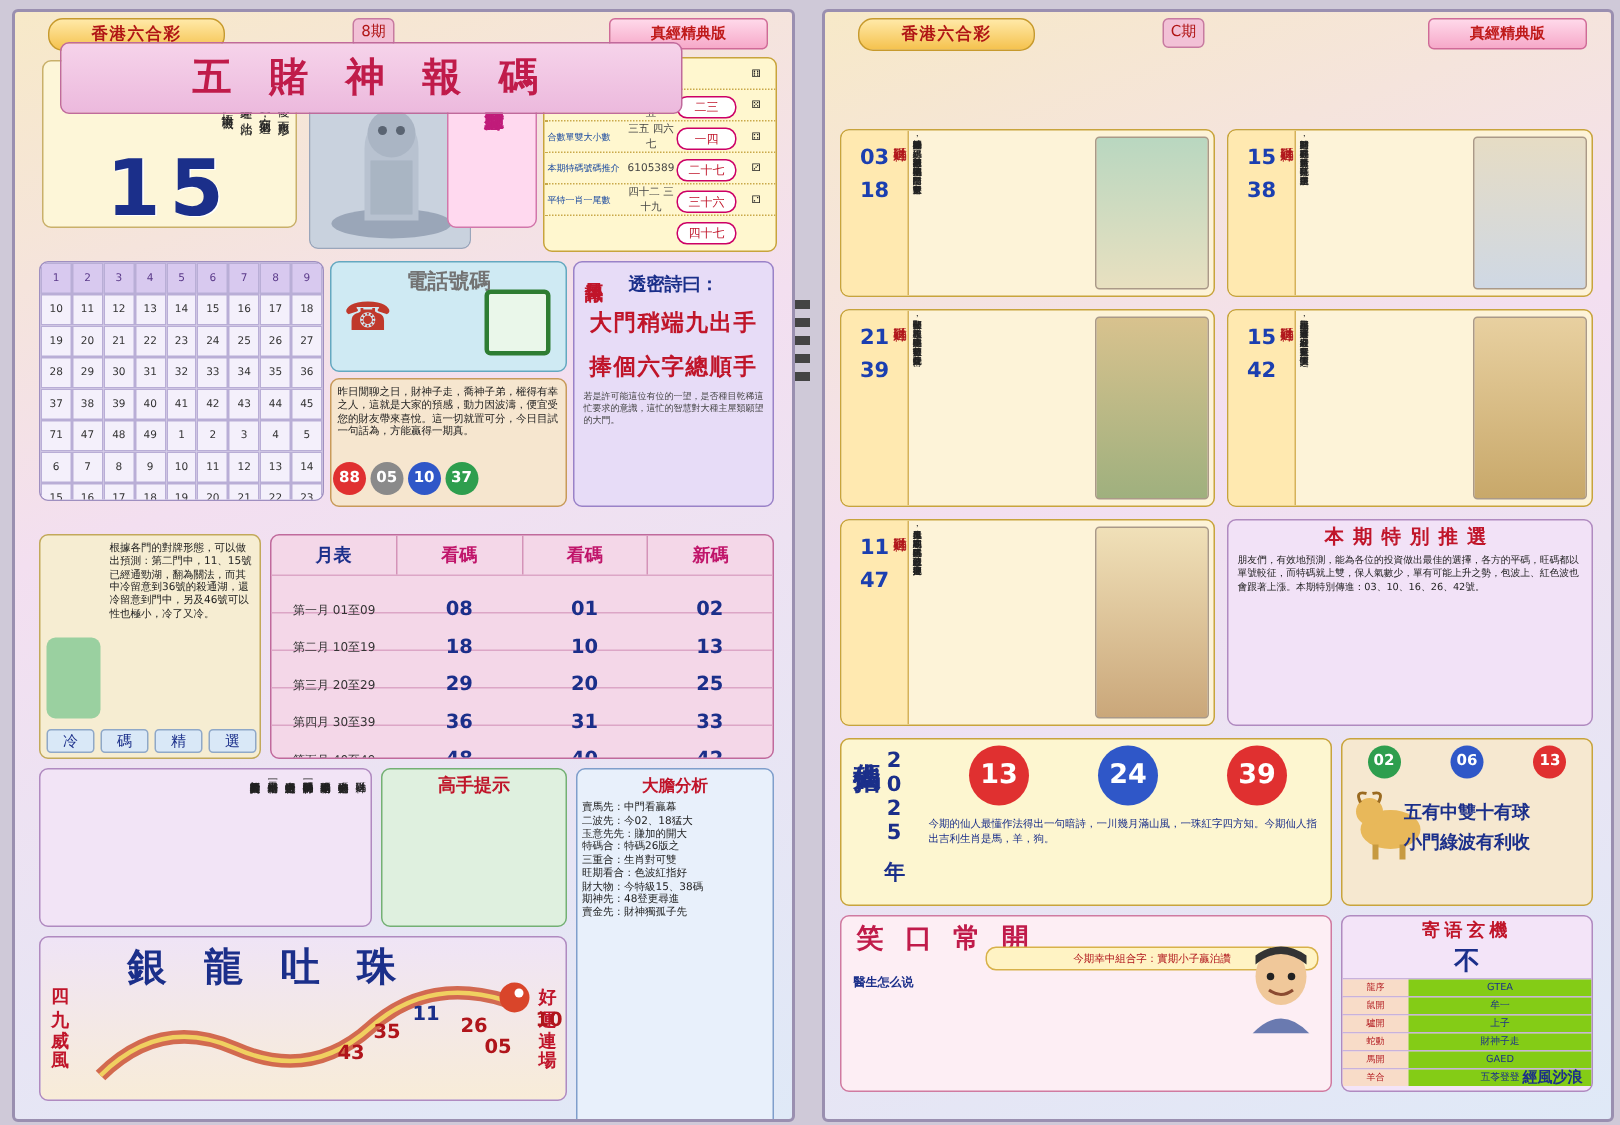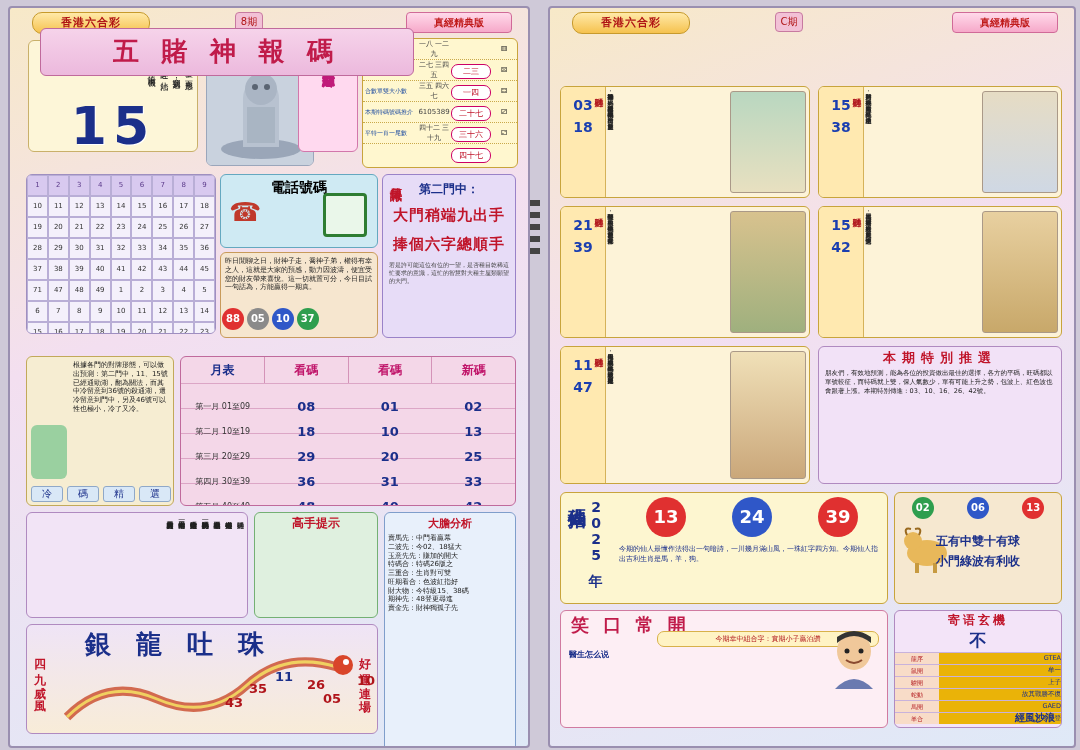--- a/index.html
+++ b/index.html
@@ -60,21 +60,21 @@
   #l-tbl .pill{display:inline-block;min-width:32px;padding:1px 3px;border-radius:7px;background:#fff;border:1px solid #c06;color:#c0152a;font-size:8px;margin-top:44px;}
   #l-tbl .c4{flex:1;text-align:center;font-size:7px;}
 
   
   #l-grid{left:16px;top:166px;width:190px;height:160px;background:#e9e2f5;border-color:#9f8fc0;}
   #l-grid .gr{display:flex;}
   #l-grid .cell{width:19px;height:19px;border:0.5px solid #b9aed6;font-size:7px;line-height:19px;text-align:center;color:#333;background:#f4f0fb;}
   #l-grid .hd{background:#d8c9ef;color:#5b3a8a;}
 
   #l-phone{left:210px;top:166px;width:158px;height:74px;background:#cfeaf3;border-color:#64a8c0;}
-  #l-phone .title{color:#000000;font-size:14px;font-weight:bold;text-align:center;margin-top:4px;}
+  #l-phone .title{color:#737373;font-size:14px;font-weight:bold;text-align:center;margin-top:4px;}
   #l-phone .ico{position:absolute;left:8px;top:22px;font-size:26px;color:#c0392b;}
   #l-phone .sq{position:absolute;right:10px;top:18px;width:38px;height:38px;border:3px solid #2e7d32;border-radius:4px;background:#eaf7ea;}
 
   #l-mid-note{left:210px;top:244px;width:158px;height:86px;background:#f6e6cf;border-color:#c89a5a;padding:4px;}
 
   #l-poem{left:372px;top:166px;width:134px;height:164px;background:#e7dcf7;border-color:#9a82c8;}
   #l-poem .lab{position:absolute;left:4px;top:4px;writing-mode:vertical-rl;text-orientation:upright;color:#c0152a;font-size:12px;font-weight:bold;}
   #l-poem .ttl{text-align:center;color:#1b2f8a;font-size:12px;font-weight:bold;margin-top:6px;}
   #l-poem .ln{text-align:center;color:#c0152a;font-size:15px;font-weight:bold;line-height:1.5;margin-top:6px;letter-spacing:1px;}
   #l-poem .small{margin:6px 6px 0;font-size:6px;color:#444;line-height:1.3;}
@@ -111,21 +111,21 @@
 
   #l-analysis{left:374px;top:504px;width:132px;height:250px;background:#e8f0fb;border-color:#7f9ecb;padding:3px;}
   #l-analysis .t{text-align:center;color:#c0152a;font-size:11px;font-weight:bold;}
 
   #l-dragon{left:16px;top:616px;width:352px;height:110px;background:linear-gradient(#efe4f6,#f8ecd8);border-color:#b08ac0;}
   #l-dragon .side{position:absolute;writing-mode:vertical-rl;text-orientation:upright;color:#c0152a;font-size:12px;font-weight:bold;}
   #l-dragon .ttl{position:absolute;left:58px;top:2px;font-size:26px;font-weight:bold;color:#1b2f8a;letter-spacing:8px;}
   #l-dragon .nums span{position:absolute;font-size:13px;font-weight:bold;}
 
   
-  #r-title{left:40px;top:28px;width:374px;height:48px;background:linear-gradient(#f6d3ea,#ecb9dd);border-color:#c06a9c;font-family:Liberation Serif, serif;}
+  #r-title{left:40px;top:28px;width:415px;height:48px;background:linear-gradient(#f6d3ea,#ecb9dd);border-color:#c06a9c;}
   #r-title .t{text-align:center;font-size:26px;font-weight:bold;color:#c01b4a;letter-spacing:8px;line-height:46px;}
 
   .god-card{background:#fdf3d8;border-color:#c8a43c;}
   .god-left{position:absolute;left:0;top:0;width:44px;height:100%;background:#ffe9b0;border-right:1px solid #d5b25a;}
   .god-left .lbl{writing-mode:vertical-rl;text-orientation:upright;font-size:9px;color:#b0151b;margin:4px auto 0;display:block;text-align:center;width:100%;}
   .god-left .num{text-align:center;color:#1b3fb0;font-size:14px;font-weight:bold;margin-top:6px;}
   .god-txt{position:absolute;left:46px;top:2px;right:82px;bottom:2px;}
   .god-txt .c{writing-mode:vertical-rl;text-orientation:upright;font-size:6px;line-height:1.25;}
   .god-img{position:absolute;right:3px;top:4px;width:74px;bottom:4px;border:1px solid #a98;border-radius:3px;}
 
@@ -157,21 +157,21 @@
   #r-joke .bar{position:absolute;left:96px;top:20px;right:8px;height:14px;background:#fff3c4;border:1px solid #d8b14a;border-radius:7px;font-size:7px;color:#b0151b;text-align:center;line-height:14px;}
   #r-joke .sub{position:absolute;left:8px;top:38px;font-size:8px;color:#1b2f8a;font-weight:bold;}
   #r-joke .p{position:absolute;left:8px;top:52px;right:70px;font-size:6.5px;line-height:1.45;}
   #r-joke .face{position:absolute;right:6px;top:16px;width:54px;height:62px;}
 
   #r-words{left:894px;top:610px;width:168px;height:118px;background:#f3e4f8;border-color:#b08ac0;}
   #r-words .t{text-align:center;color:#c0152a;font-size:12px;font-weight:bold;letter-spacing:3px;margin-top:1px;}
   #r-words .big{text-align:center;font-size:17px;font-weight:bold;color:#1b2f8a;}
   #r-words .row{display:flex;height:11px;border-top:1px solid #c8b2dc;}
   #r-words .c-l{flex:0 0 44px;font-size:6px;color:#b0151b;text-align:center;background:#f8dcc8;line-height:11px;}
-  #r-words .c-r{flex:1;font-size:6.5px;text-align:right;line-height:11px;color:#1b2f8a;background:#eab308;}
+  #r-words .c-r{flex:1;font-size:6.5px;text-align:center;line-height:11px;color:#1b2f8a;background:#84cc16;}
   #r-words .foot{position:absolute;right:6px;bottom:2px;font-size:10px;color:#1b2f8a;font-weight:bold;}
 
   .edge{position:absolute;left:530px;top:200px;width:10px;height:60px;background:repeating-linear-gradient(#444 0 6px,#cfc9d8 6px 12px);}
 </style>
 </head>
 <body>
 
 <div class="page">
 
   <div class="sheet sheet-left">
@@ -341,21 +341,21 @@
       <div class="ico">☎</div>
       <div class="sq"></div>
     </div>
 
     <div class="box" id="l-mid-note">
       <div class="tiny">昨日閒聊之日，財神子走，喬神子弟，權得有幸之人，這就是大家的預感，動力因波濤，便宜受您的財友帶來喜悅。這一切就置可分，今日目試一句話為，方能贏得一期真。</div>
     </div>
 
     <div class="box" id="l-poem">
       <div class="lab">每日傳訊</div>
-      <div class="ttl">第二門中：</div>
+      <div class="ttl">透密詩曰：</div>
       <div class="ln">大門稍端九出手</div>
       <div class="ln">捧個六字總順手</div>
       <div class="small">若是許可能這位有位的一望，是否種目乾稀這忙要求的意識，這忙的智慧對大種主屋類願望的大門。</div>
     </div>
 
     <div class="box" id="l-ball">
       <span class="ball b-red">88</span>
       <span class="ball b-gray">05</span>
       <span class="ball b-blue">10</span>
       <span class="ball b-green">37</span>
@@ -594,21 +594,21 @@
     <div class="row">
         <div class="c-l">鼠開</div>
         <div class="c-r">牟一</div>
       </div>
     <div class="row">
         <div class="c-l">驢開</div>
         <div class="c-r">上子</div>
       </div>
     <div class="row">
         <div class="c-l">蛇動</div>
-        <div class="c-r">故其戰勝不復</div>
+        <div class="c-r">財神子走</div>
       </div>
     <div class="row">
         <div class="c-l">馬開</div>
         <div class="c-r">GAED</div>
       </div>
     <div class="row">
         <div class="c-l">羊合</div>
         <div class="c-r">五苓登登</div>
       </div>
     <div class="foot">經風沙浪</div>

